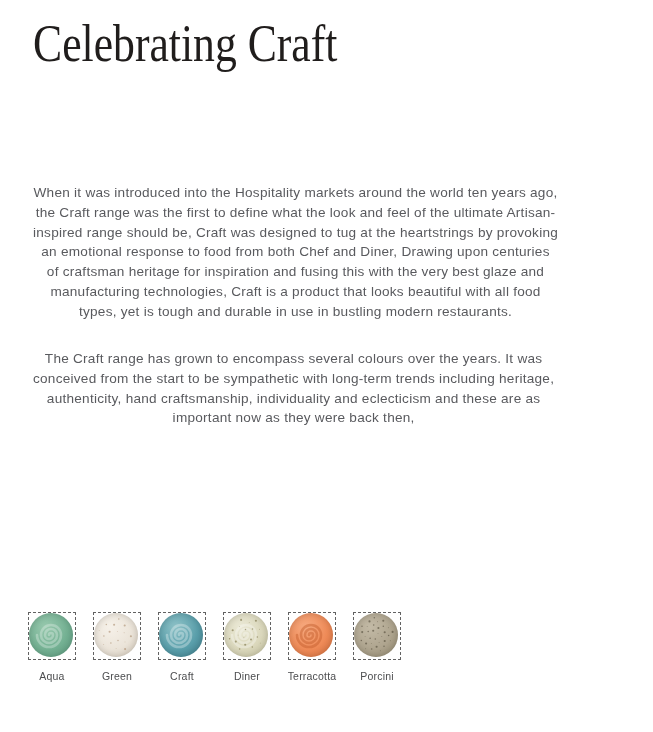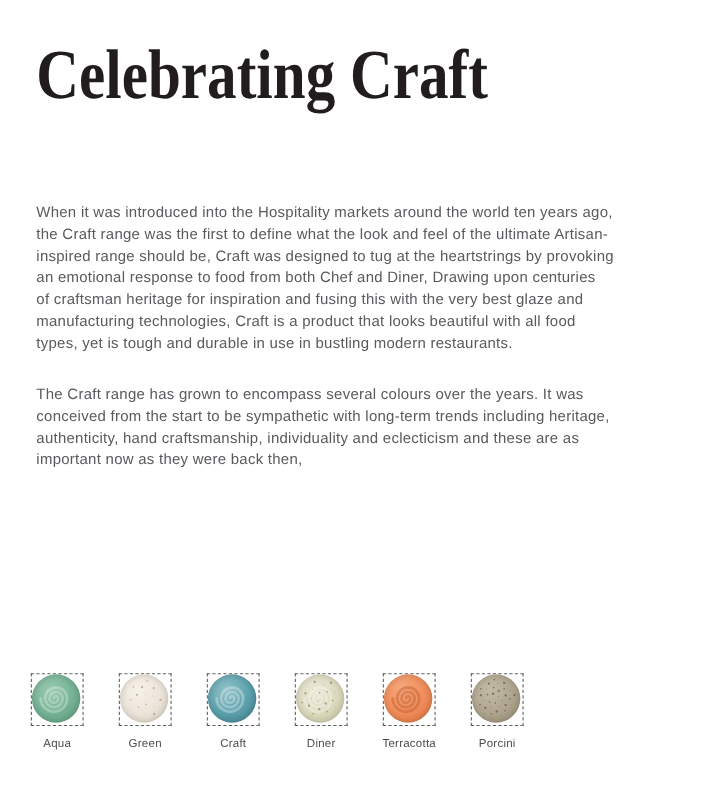--- a/index.html
+++ b/index.html
@@ -6,54 +6,55 @@
   body {
     width: 653px; height: 732px;
     background: #ffffff;
     font-family: "Liberation Sans", sans-serif;
     overflow: hidden;
   }
   .page { position: relative; width: 653px; height: 732px; }
 
   .page-title {
     position: absolute;
-    left: 33px; top: 34px;
+    left: 33px; top: 17px;
     margin: 0;
     font-family: "Liberation Serif", serif;
-    font-weight: 700;
-    font-size: 64px;
+    font-weight: 400;
+    font-size: 52px;
     line-height: 1.05;
     color: #201d1c;
     white-space: nowrap;
   }
   .page-title .squeeze {
     display: inline-block;
     transform: scaleX(0.84);
     transform-origin: 0 50%;
     letter-spacing: 0px;
   }
 
   .body-copy {
     position: absolute;
     left: 33px;
     margin: 0;
     font-size: 13.6px;
     line-height: 19.8px;
     letter-spacing: 0.25px;
     color: #595a5e;
     white-space: pre-line;
+    text-align: center;
   }
   .para-1 { top: 183px; }
   .para-2 { top: 349px; }
 
   .palette-row {
     position: absolute;
     left: 28px; top: 612px;
     display: flex;
-    gap: 32px;
+    gap: 17px;
   }
   .swatch {
     position: relative;
     width: 48px; height: 70px;
     cursor: pointer;
   }
   .swatch-frame {
     position: absolute;
     left: 0; top: 0;
     width: 48px; height: 48px;

